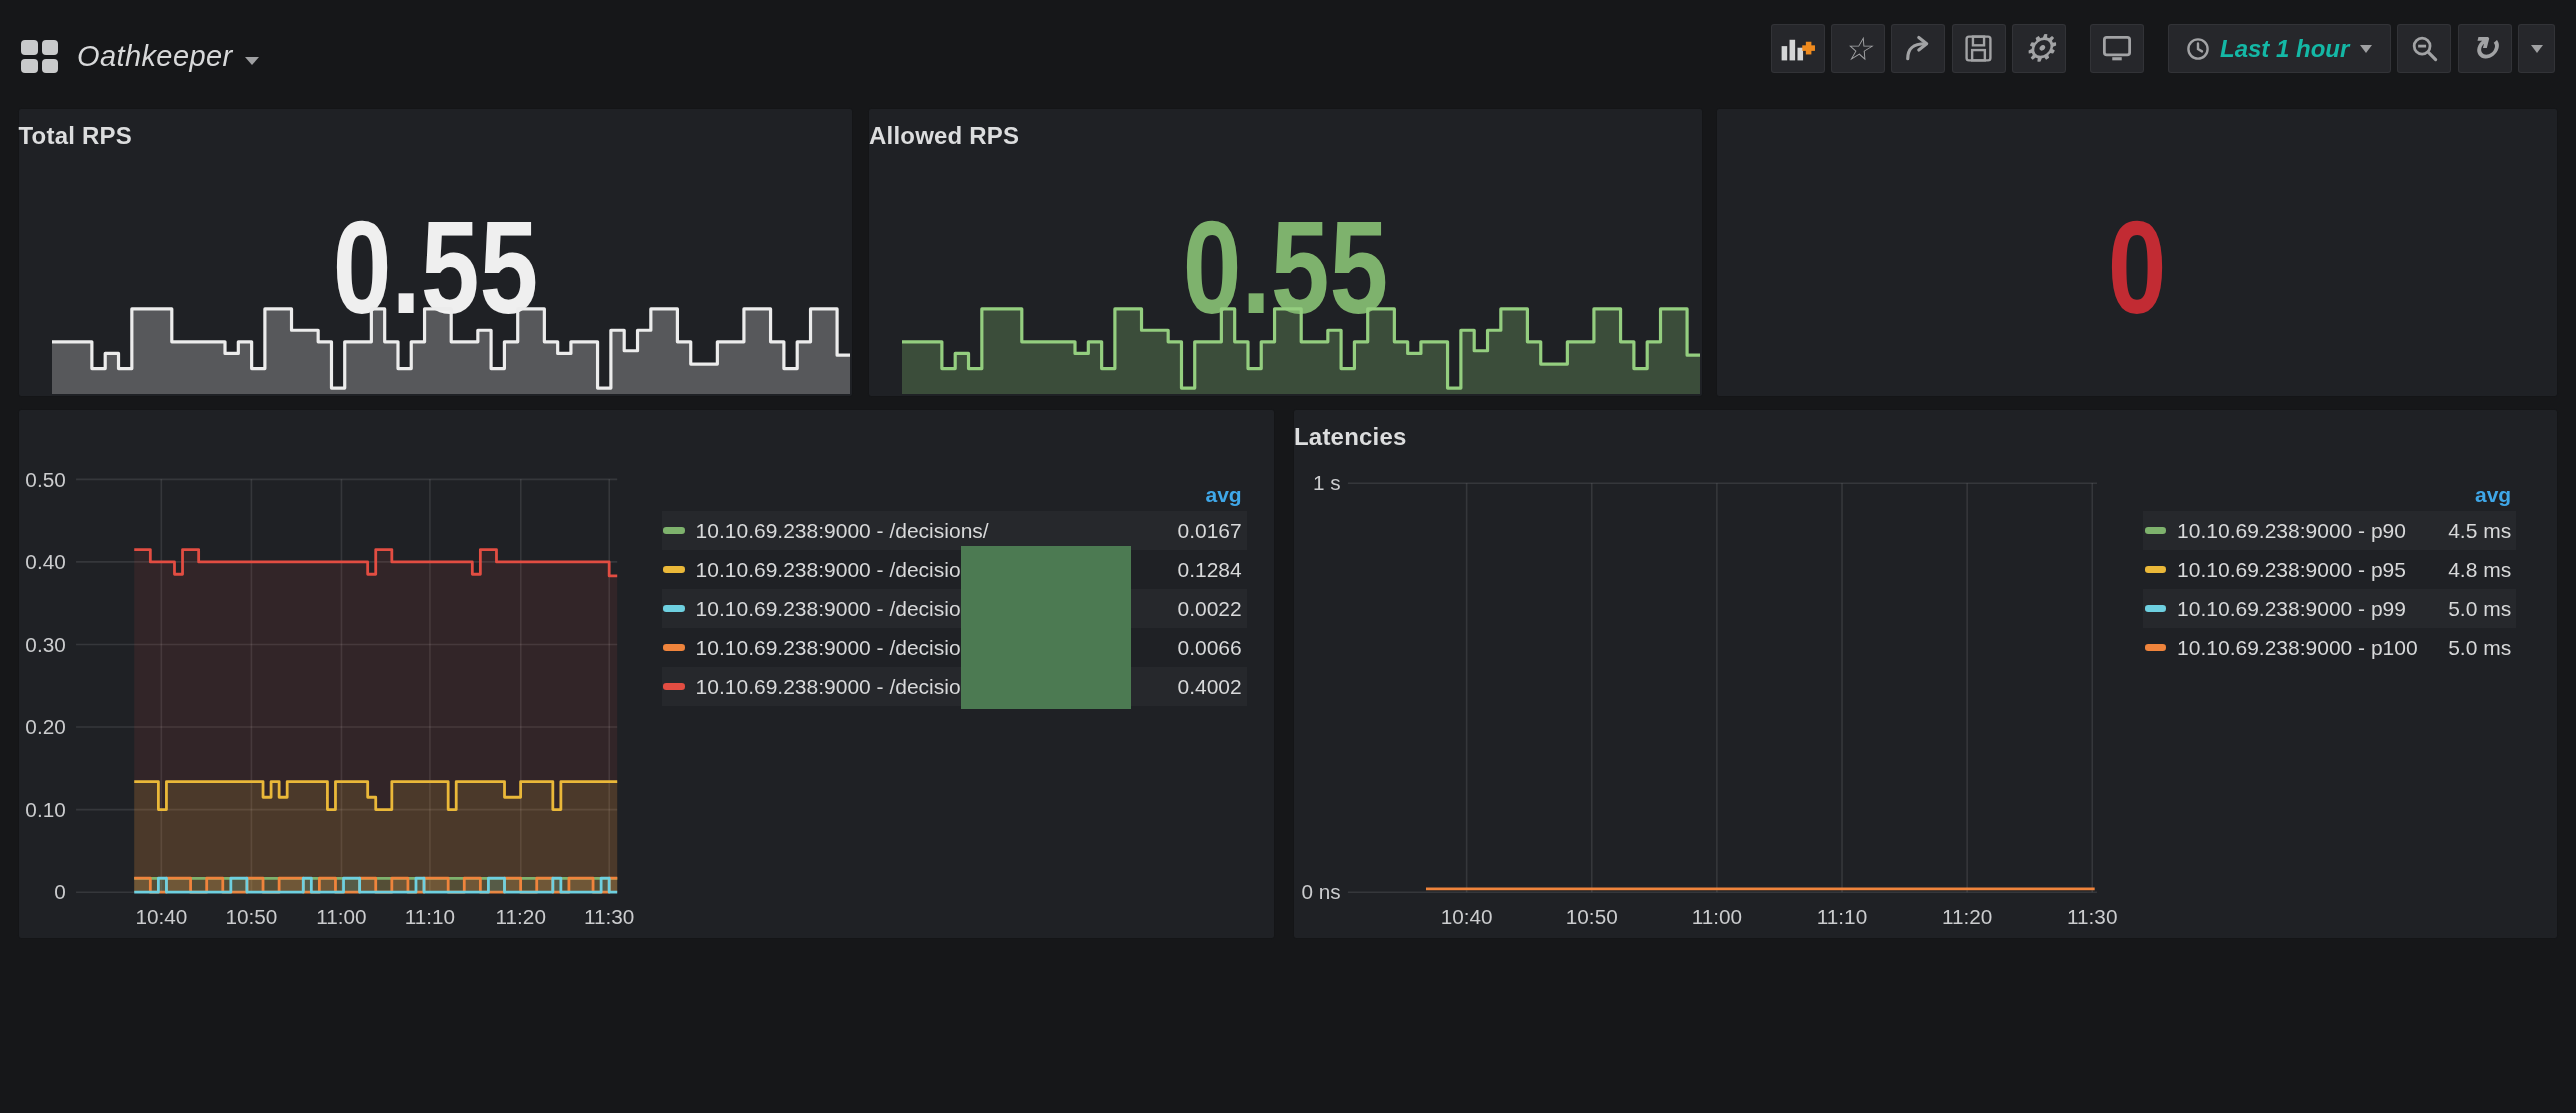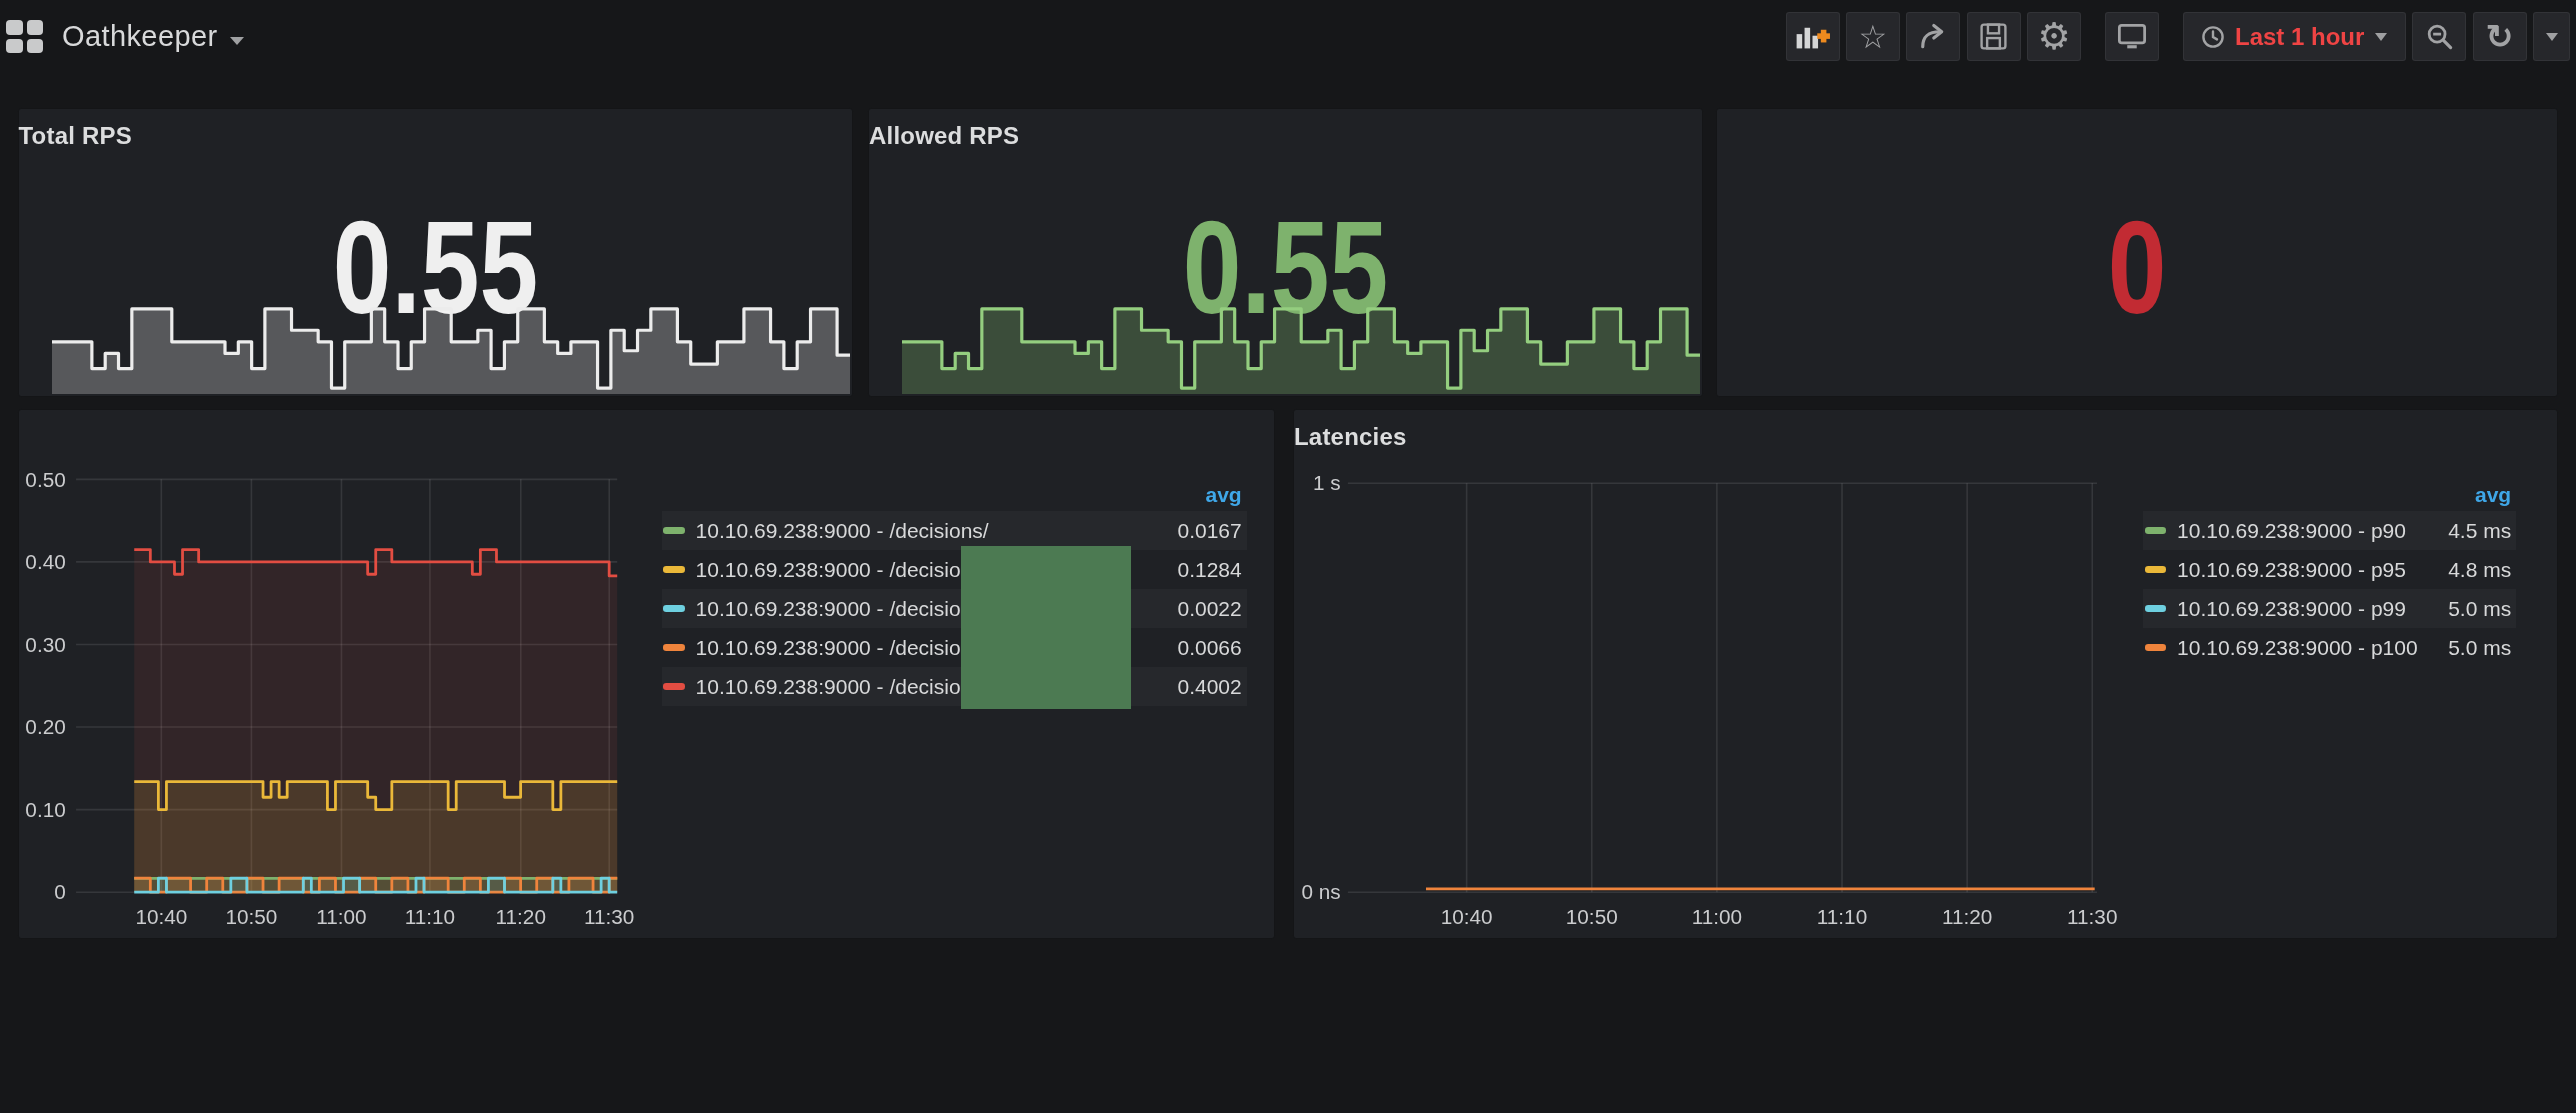--- a/index.html
+++ b/index.html
@@ -1,36 +1,36 @@
 <!DOCTYPE html>
 <html style="font-size:12.8px"><head>
 <meta charset="utf-8">
 <style>
   html,body{margin:0;padding:0;background:#161719;width:2576px;height:1113px;overflow:hidden;
     font-family:"Liberation Sans",sans-serif;-webkit-font-smoothing:antialiased;}
   .root{position:relative;width:2576px;height:1113px;background:#161719;}
 
   
-  .topnav{position:absolute;left:0;top:0;width:100%;height:73px;display:flex;align-items:center;
-    justify-content:space-between;padding:0 6px;box-sizing:border-box;}
+  .topnav{position:absolute;left:0;top:0;width:100%;height:73px;display:flex;align-items:flex-end;
+    justify-content:space-between;padding:0 21px;box-sizing:border-box;font-style:italic;}
   .nav-left{display:flex;align-items:center;}
   .grid-icon{width:37px;height:33px;display:grid;grid-template-columns:1fr 1fr;grid-template-rows:1fr 1fr;gap:4px;cursor:pointer;}
   .grid-icon span{background:#c9cacb;border-radius:4px;}
   .dash-title{color:#d8d9da;font-size:29px;font-weight:500;margin-left:19px;letter-spacing:0.4px;cursor:pointer;}
   .caret{width:0;height:0;border-left:7.2px solid transparent;border-right:7.2px solid transparent;
     border-top:8.8px solid #9fa0a2;margin-left:12.8px;margin-top:8px;}
   .nav-right{display:flex;align-items:center;}
   .tb-btn{height:49px;min-width:54px;background:#26272b;border:0.8px solid rgba(255,255,255,0.06);
     border-radius:3.2px;display:flex;align-items:center;justify-content:center;margin-left:6.4px;cursor:pointer;
     color:#a2a3a5;box-sizing:border-box;}
   .tb-btn svg{display:block;}
   .uni{font-size:32px;line-height:1;color:#a2a3a5;}
   .spacer{width:17.5px;}
   .time-btn{padding:0 17.5px;}
-  .time-label{color:#ef4444;font-size:24px;font-weight:600;margin:0 11px 0 9.6px;white-space:nowrap;}
+  .time-label{color:#14b8a6;font-size:24px;font-weight:600;margin:0 11px 0 9.6px;white-space:nowrap;}
   .mini-caret{width:0;height:0;border-left:6.4px solid transparent;border-right:6.4px solid transparent;
     border-top:8px solid #9fa0a2;}
   .split-caret{min-width:37px;}
 
   
   .panel{position:absolute;background:#1f2125;border:0.8px solid #141517;border-radius:3.2px;box-sizing:border-box;}
   .panel-title{position:absolute;top:12.8px;left:0;right:0;text-align:left;color:#dcddde;
     font-size:24px;font-weight:600;letter-spacing:0.2px;cursor:pointer;}
   #panel-total  {left:17.5px;top:108px;width:835px;height:289px;}
   #panel-allowed{left:868px;top:108px;width:835px;height:289px;text-decoration:underline;}

